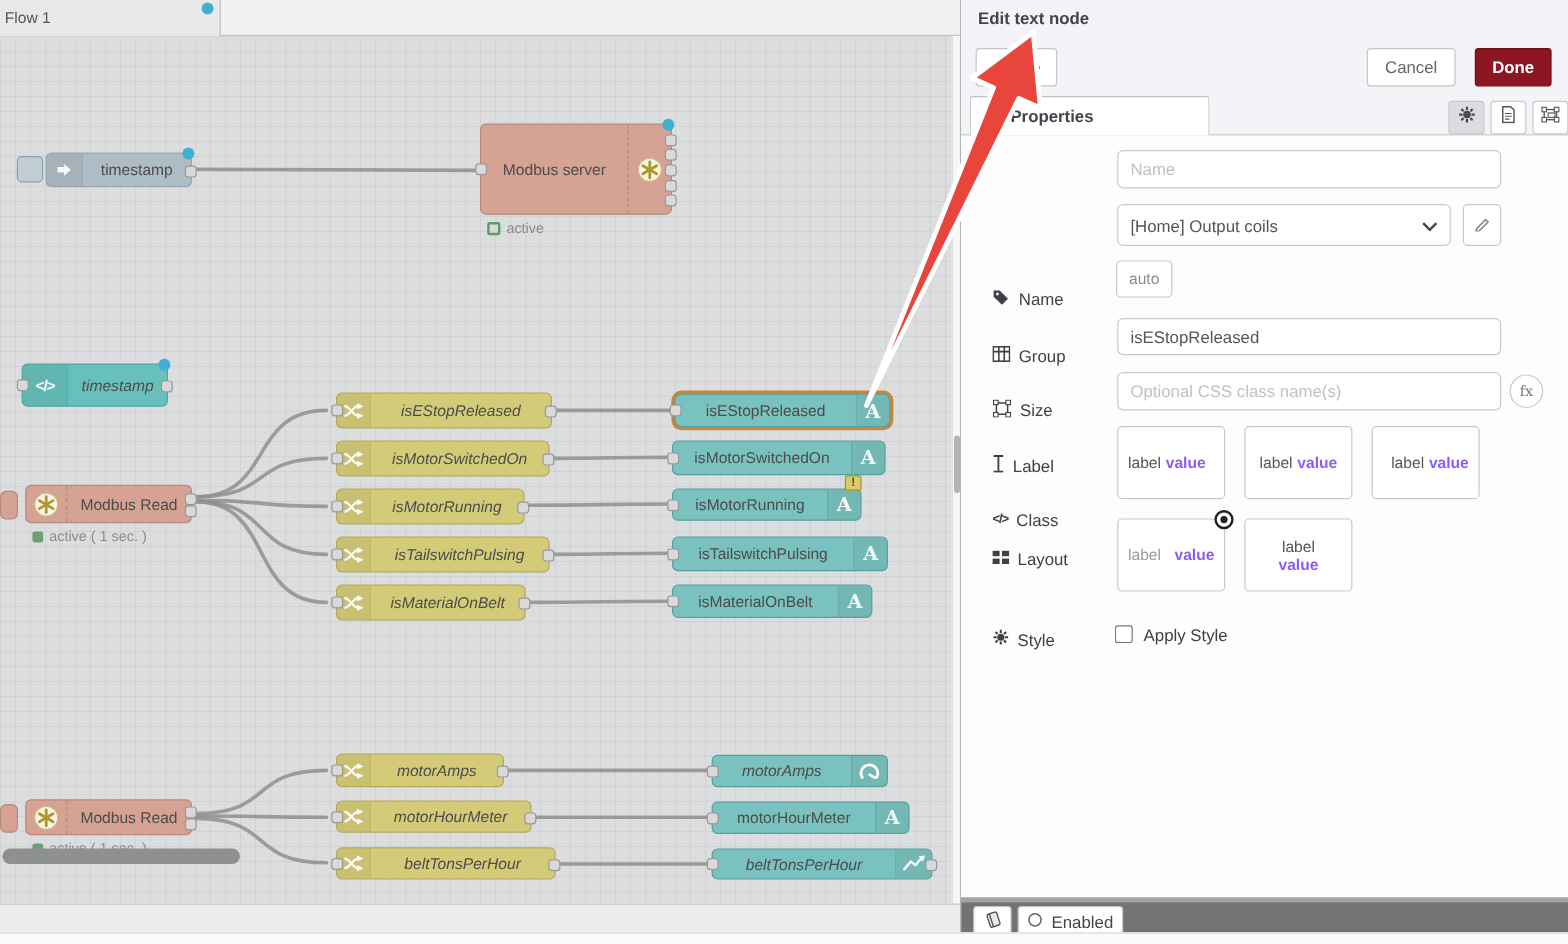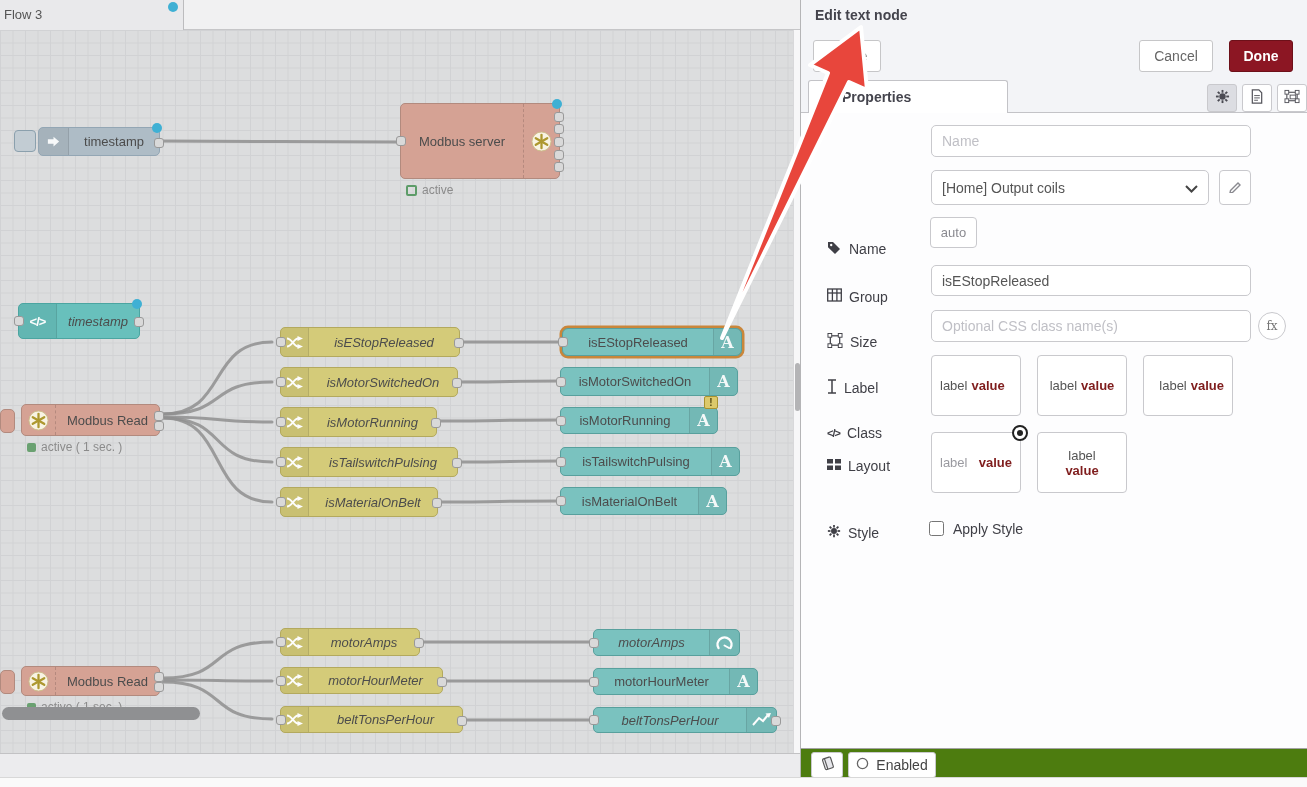--- a/index.html
+++ b/index.html
@@ -100,35 +100,35 @@
   .sel-box .sel-text { flex:1; }
   .sq-btn { position:absolute; border:1px solid #c9c9cd; border-radius:4px; background:#fff;
     color:#8a8a90; font-size:13px; display:flex; align-items:center; justify-content:center; cursor:pointer; }
   .fx-btn { position:absolute; width:28px; height:28px; border-radius:50%;
     border:1px solid #c9c9cd; background:#fff; color:#777; font-size:12px;
     font-family:"DejaVu Serif", serif;
     display:flex; align-items:center; justify-content:center; cursor:pointer; }
   .layout-opt { position:absolute; width:90px; height:61px; border:1px solid #c9c9cd;
     border-radius:4px; background:#fff; display:flex; align-items:center; gap:4px;
     font-size:13px; color:#555; padding:0 8px; cursor:pointer; }
-  .layout-opt .val { font-weight:bold; color:#7f1d1d; }
+  .layout-opt .val { font-weight:bold; color:#8b5cf6; }
   .layout-opt.v-left   { justify-content:flex-start; }
   .layout-opt.v-center { justify-content:center; }
   .layout-opt.v-right  { justify-content:flex-end; }
   .layout-opt.v-spread { justify-content:space-between; }
   .layout-opt.v-spread .lab { color:#9a9aa0; }
   .layout-opt.v-stacked { flex-direction:column; justify-content:center; gap:0; }
   .radio-ind { position:absolute; top:-8px; right:-8px; width:16px; height:16px;
     background:#fff; border:2px solid #222; border-radius:50%; }
   .radio-ind::after { content:""; position:absolute; left:3px; top:3px; width:6px; height:6px;
     border-radius:50%; background:#222; }
   .chk { position:absolute; width:15px; height:15px; accent-color:#666; }
 
   .p-footer { position:absolute; left:0; top:748px; width:100%; height:29px;
-    background:#4d7c0f; border-top:1px solid #a3a3a3; }
+    background:#737373; border-top:4px solid #a3a3a3; }
   .pf-btn { position:absolute; top:3px; height:26px; background:#fff; border:1px solid #c9c9cd;
     border-radius:3px; display:flex; align-items:center; justify-content:center; gap:7px;
     font-size:14px; color:#444; cursor:pointer; }
 
   #arrow-svg { position:absolute; left:0; top:0; width:1307px; height:787px;
     z-index:50; pointer-events:none; }
 </style>
 </head>
 <body>
 
@@ -421,21 +421,21 @@
             <path d="M13.5 1.5 L19 1 17 6z" fill="#fdfdfd"></path>
           </svg>
         </div>
         <div class="port" style="left: -5px; top: 7px;"></div>
         <div class="port" style="right: -5px; top: 8px;"></div>
       </div>
     </div>
 
   <div id="tabbar">
     <div class="flow-tab">
-      <span>Flow 3</span>
+      <span>Flow 1</span>
       <span class="tab-dot"></span>
     </div>
   </div>
 
   <div class="hscroll" style="z-index:6"></div>
   <div id="vscroll-strip">
     <div id="vscroll-thumb"></div>
   </div>
   <div id="canvas-footer"></div>
   <div id="bottom-strip"></div>

